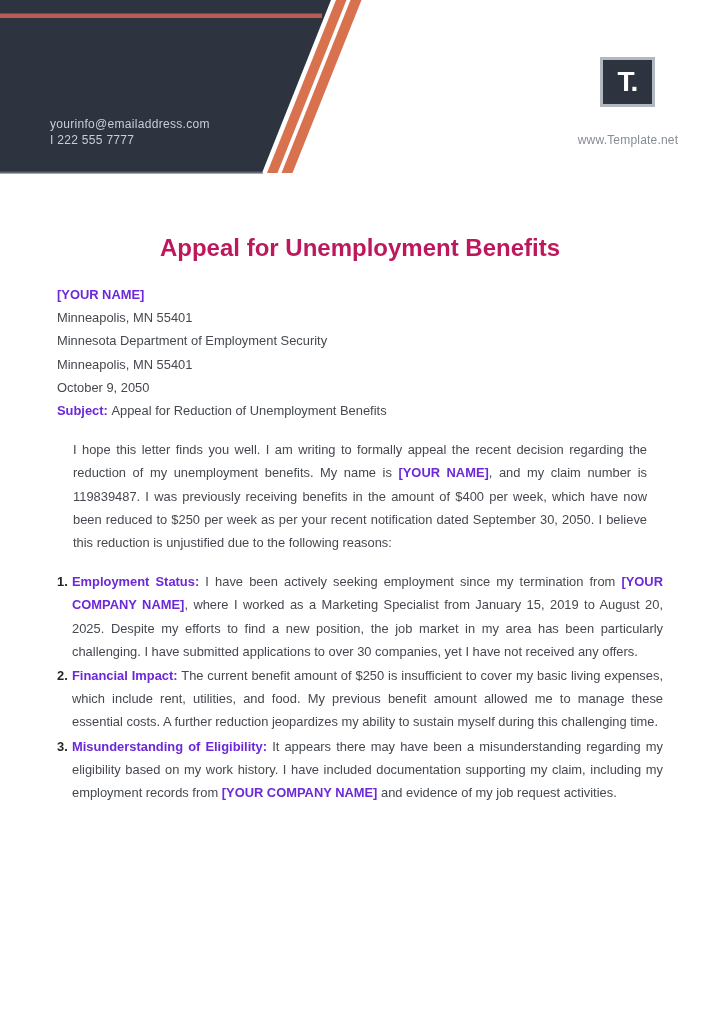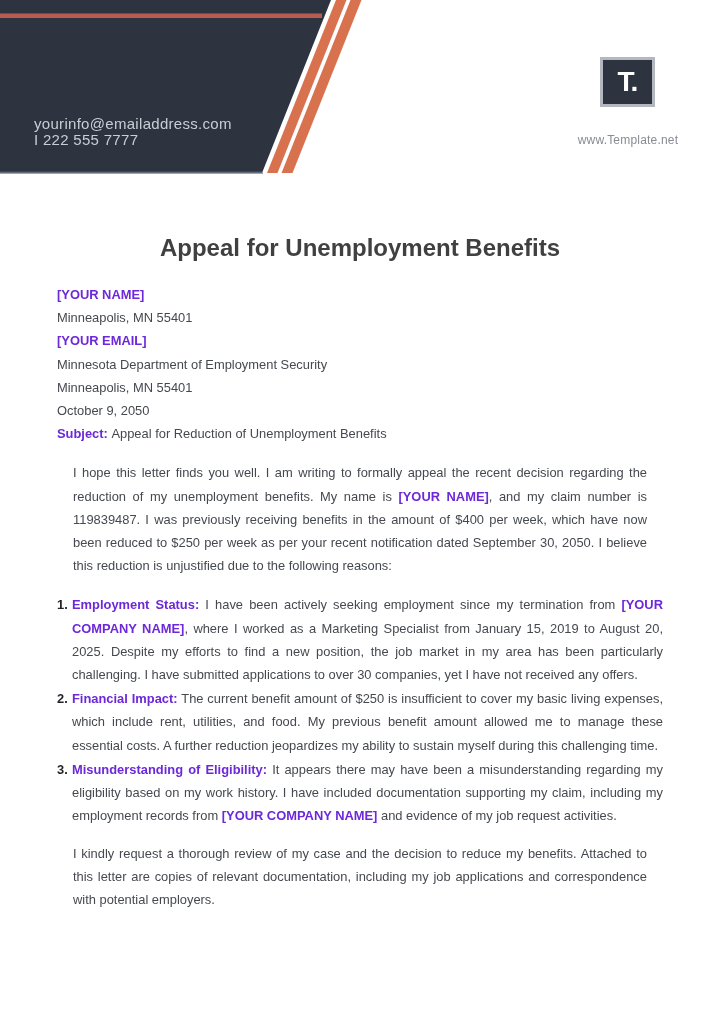--- a/index.html
+++ b/index.html
@@ -9,39 +9,39 @@
   .page{
     position:relative;width:720px;height:1019px;background:#fff;overflow:hidden;
     font-family:"Liberation Sans",sans-serif;
   }
   .header-svg{position:absolute;top:0;left:0;display:block;}
   .navy{fill:var(--navy);}
   .redline{fill:var(--rule);}
   .stripe{fill:var(--stripe);}
   .bottomedge{fill:#7a8090;opacity:.7;}
   .contact{
-    position:absolute;left:34px;top:116px;color:#c9cdd5;
-    font-size:15px;line-height:16px;letter-spacing:.3px;
+    position:absolute;left:50px;top:116px;color:#c9cdd5;
+    font-size:12px;line-height:16px;letter-spacing:.3px;
   }
   .logo{
     position:absolute;left:600px;top:57px;width:49px;height:44px;
     background:var(--navy);border:3px solid #b3b7bf;
     display:flex;align-items:center;justify-content:center;
   }
   .logo-t{color:#ffffff;font-weight:bold;font-size:28px;line-height:1;letter-spacing:-1px;}
   .website{
     position:absolute;left:552px;top:133px;width:152px;text-align:center;
     color:#878c95;font-size:12px;letter-spacing:.2px;
   }
   .letter{
     position:absolute;left:57px;top:233px;width:606px;
     color:#45494f;font-size:12.9px;line-height:23.2px;
   }
   .title{
-    font-size:24px;line-height:30px;font-weight:bold;color:#404040;
+    font-size:24px;line-height:30px;font-weight:bold;color:#be185d;
     text-align:center;margin:0 0 20px 0;
   }
   .letter b{color:#6d28d9;font-weight:bold;}
   .meta-line{margin:0;}
   .para{text-align:justify;margin:16px;}
   .list{margin:0;padding:0;list-style:none;}
   .li{position:relative;padding-left:15px;text-align:justify;margin:0 0 1px 0;}
   .num{position:absolute;left:0;top:0;font-weight:bold;color:#1f2227;}
   .closing-first{margin-top:14.5px;}
 </style>
@@ -67,21 +67,20 @@
     <span class="logo-t">T.</span>
   </div>
 
   <div class="website">www.Template.net</div>
 
   <div class="letter">
     <h1 class="title">Appeal for Unemployment Benefits</h1>
 
     <div class="meta-line"><b>[YOUR NAME]</b></div>
     <div class="meta-line"><span>Minneapolis, MN 55401</span></div>
-    <div class="meta-line"><b>[YOUR EMAIL]</b></div>
     <div class="meta-line"><span>Minnesota Department of Employment Security</span></div>
     <div class="meta-line"><span>Minneapolis, MN 55401</span></div>
     <div class="meta-line"><span>October 9, 2050</span></div>
     <div class="meta-line"><b>Subject: </b><span>Appeal for Reduction of Unemployment Benefits</span></div>
 
     <p class="para"><span>I hope this letter finds you well. I am writing to formally appeal the recent decision regarding the reduction of my unemployment benefits. My name is </span><b>[YOUR NAME]</b><span>, and my claim number is 119839487. I was previously receiving benefits in the amount of $400 per week, which have now been reduced to $250 per week as per your recent notification dated September 30, 2050. I believe this reduction is unjustified due to the following reasons:</span></p>
 
     <div class="list">
       <div class="li">
         <span class="num">1.</span>
@@ -90,16 +89,15 @@
       <div class="li">
         <span class="num">2.</span>
         <span><b>Financial Impact:</b><span> The current benefit amount of $250 is insufficient to cover my basic living expenses, which include rent, utilities, and food. My previous benefit amount allowed me to manage these essential costs. A further reduction jeopardizes my ability to sustain myself during this challenging time.</span></span>
       </div>
       <div class="li">
         <span class="num">3.</span>
         <span><b>Misunderstanding of Eligibility:</b><span> It appears there may have been a misunderstanding regarding my eligibility based on my work history. I have included documentation supporting my claim, including my employment records from </span><b>[YOUR COMPANY NAME]</b><span> and evidence of my job request activities.</span></span>
       </div>
     </div>
 
-    <p class="para closing-first"><span>I kindly request a thorough review of my case and the decision to reduce my benefits. Attached to this letter are copies of relevant documentation, including my job applications and correspondence with potential employers.</span></p>
   </div>
 
 </div>
 
 </body></html>

